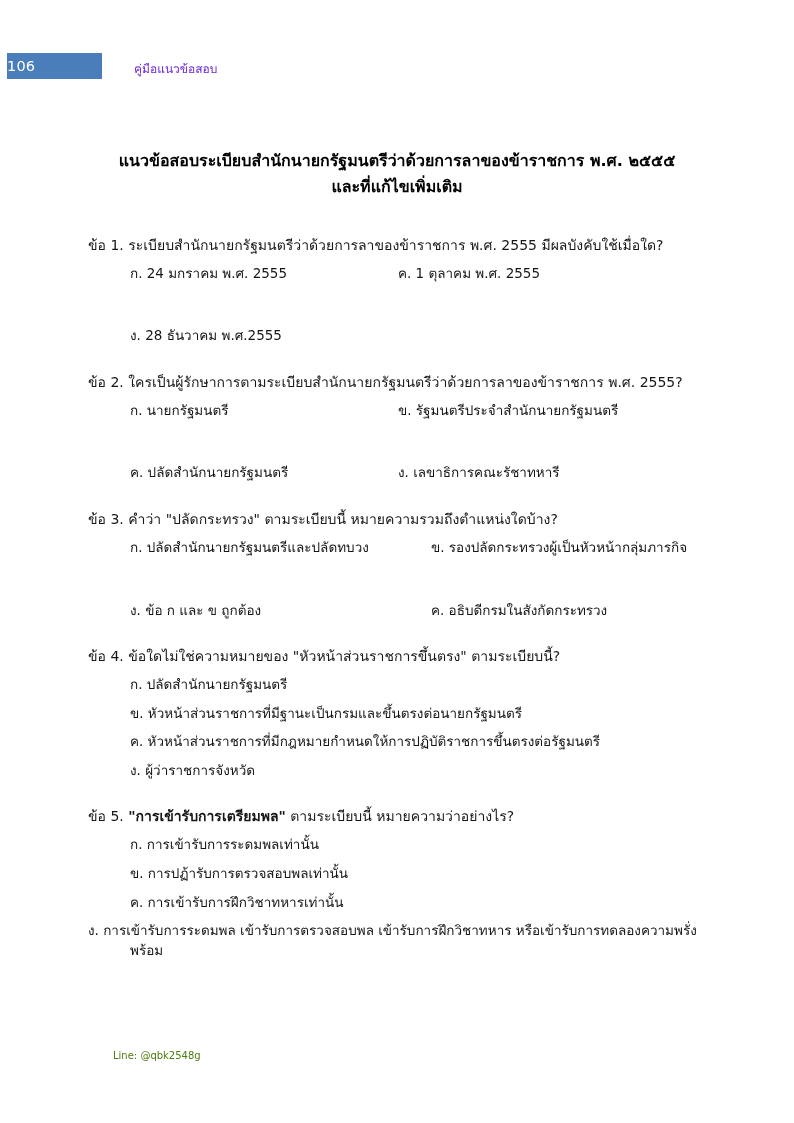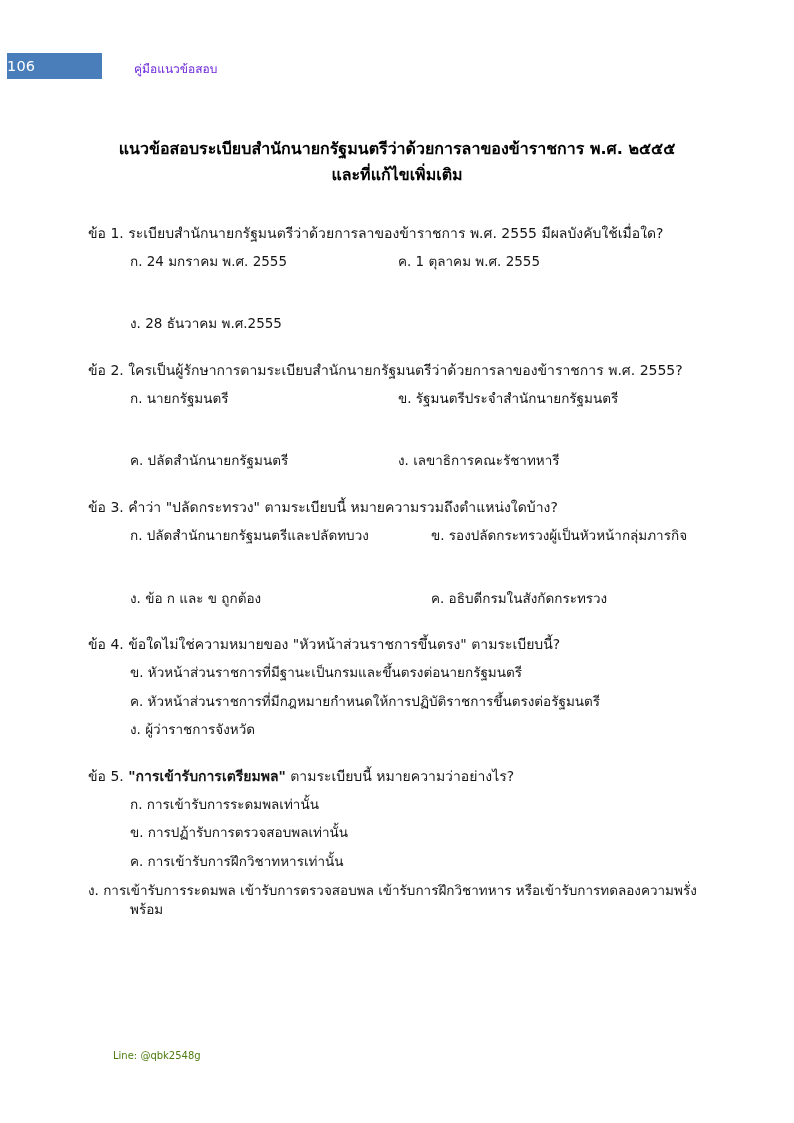--- a/index.html
+++ b/index.html
@@ -54,21 +54,21 @@
     align-items: center;
     font-size: 12px;
     color: #6d28d9;
     margin-left: 28px;
   }
 
   
   .doc-body {
     position: absolute;
     left: 88px;
-    top: 136px;
+    top: 148px;
     width: 618px;
   }
 
   .doc-title {
     text-align: center;
     font-weight: bold;
     font-size: 16px;
     line-height: 1.65;
     color: #000000;
     margin: 0;
@@ -194,20 +194,21 @@
         <span class="choice">ก. ปลัดสำนักนายกรัฐมนตรีและปลัดทบวง</span>
         <span class="choice">ข. รองปลัดกระทรวงผู้เป็นหัวหน้ากลุ่มภารกิจ</span>
         <span class="choice">ง. ข้อ ก และ ข ถูกต้อง</span>
         <span class="choice">ค. อธิบดีกรมในสังกัดกระทรวง</span>
       </div>
     </div>
 
     <div class="question-block">
       <p class="question-stem"><span class="stem-label">ข้อ</span>&nbsp;<span class="stem-label">4.</span>&nbsp;<span>ข้อใดไม่ใช่ความหมายของ "หัวหน้าส่วนราชการขึ้นตรง" ตามระเบียบนี้?</span></p>
       <div class="choices-stack">
+        <div class="choice">ก. ปลัดสำนักนายกรัฐมนตรี</div>
         <div class="choice">ข. หัวหน้าส่วนราชการที่มีฐานะเป็นกรมและขึ้นตรงต่อนายกรัฐมนตรี</div>
         <div class="choice">ค. หัวหน้าส่วนราชการที่มีกฎหมายกำหนดให้การปฏิบัติราชการขึ้นตรงต่อรัฐมนตรี</div>
         <div class="choice">ง. ผู้ว่าราชการจังหวัด</div>
       </div>
     </div>
 
     <div class="question-block">
       <p class="question-stem"><span class="stem-label">ข้อ</span>&nbsp;<span class="stem-label">5.</span>&nbsp;<span class="stem-emph">"การเข้ารับการเตรียมพล"</span><span> ตามระเบียบนี้ หมายความว่าอย่างไร?</span></p>
       <div class="choices-stack">
         <div class="choice">ก. การเข้ารับการระดมพลเท่านั้น</div>

